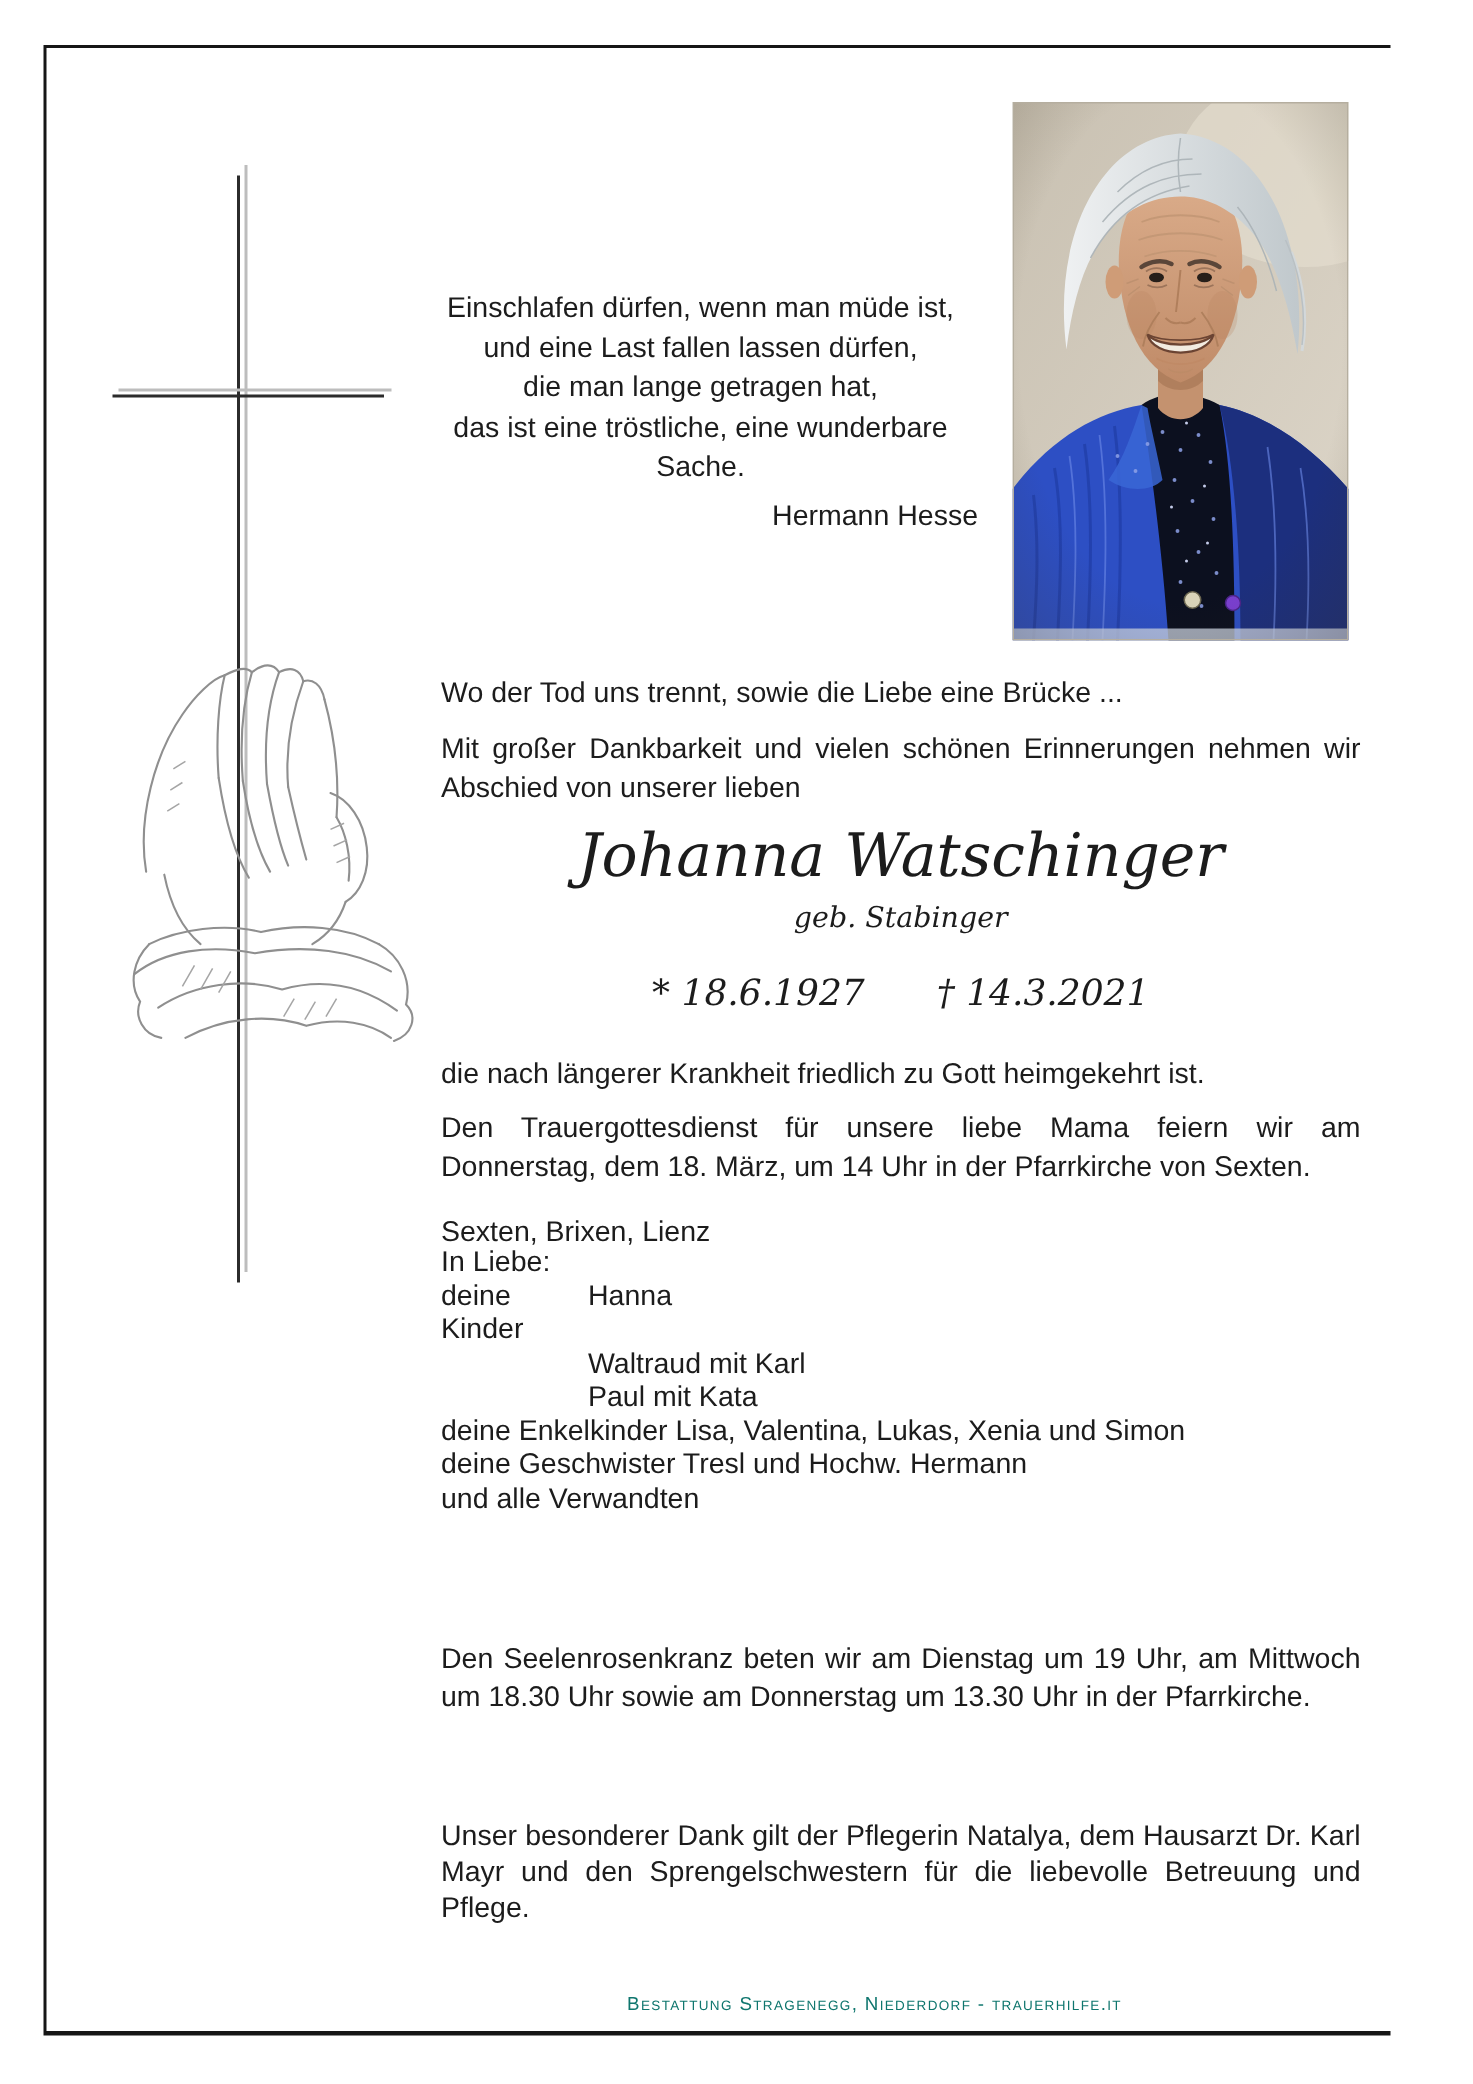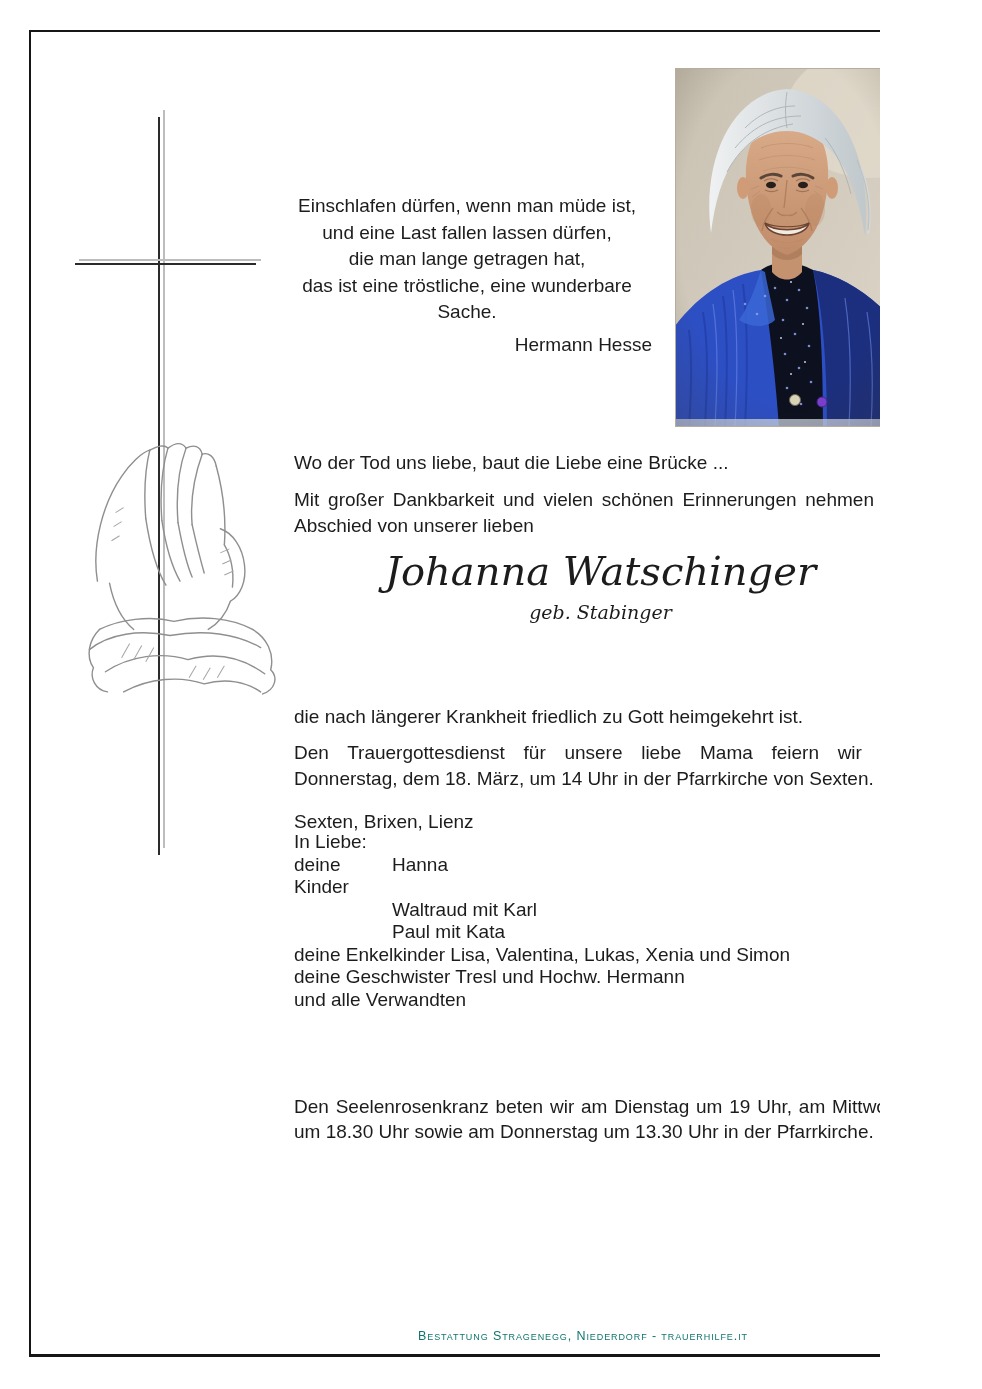--- a/index.html
+++ b/index.html
@@ -3,20 +3,21 @@
 <meta charset="utf-8">
 <style>
   html,body{margin:0;padding:0;background:#ffffff;}
   .page{
     position:relative;
     width:880px;height:1389px;
     background:#ffffff;
     font-family:"Liberation Sans",sans-serif;
     color:#1c1c1c;
     overflow:hidden;
+    padding-left:47px;
   }
   .frame{
     position:absolute;left:29px;top:30px;width:920px;height:1327px;
     border:2px solid #161616;border-bottom-width:3px;box-sizing:border-box;
   }
   
   .cross-line{position:absolute;}
   .cv-gray{left:163px;top:110px;width:2px;height:738px;background:#bdbdbd;}
   .cv-black{left:158px;top:117px;width:2px;height:738px;background:#2b2b2b;}
   .ch-gray{left:79px;top:259px;width:182px;height:2px;background:#bdbdbd;}
@@ -256,25 +257,29 @@
   </svg>
 
   <div class="quote">
     <div>Einschlafen dürfen, wenn man müde ist,</div>
     <div>und eine Last fallen lassen dürfen,</div>
     <div>die man lange getragen hat,</div>
     <div>das ist eine tröstliche, eine wunderbare Sache.</div>
     <span class="attribution">Hermann Hesse</span>
   </div>
 
-  <div class="col greeting">Wo der Tod uns liebe, baut die Liebe eine Brücke ...</div>
+  <div class="col greeting">Wo der Tod uns trennt, sowie die Liebe eine Brücke ...</div>
   <div class="col announcement">Mit großer Dankbarkeit und vielen schönen Erinnerungen nehmen wir Abschied von unserer lieben</div>
 
   <div class="col name">Johanna Watschinger</div>
   <div class="col maiden">geb. Stabinger</div>
+  <div class="col dates">
+    <span>* 18.6.1927</span>
+    <span>† 14.3.2021</span>
+  </div>
 
   <div class="col passing">die nach längerer Krankheit friedlich zu Gott heimgekehrt ist.</div>
   <div class="col service">Den Trauergottesdienst für unsere liebe Mama feiern wir am Donnerstag, dem 18. März, um 14 Uhr in der Pfarrkirche von Sexten.</div>
   <div class="col places">Sexten, Brixen, Lienz</div>
 
   <div class="col family">
     <div>In Liebe:</div>
     <div class="row">
       <span class="lbl">deine Kinder</span>
       <span>Hanna</span>
@@ -286,16 +291,17 @@
     <div class="row">
       <span class="lbl"></span>
       <span>Paul mit Kata</span>
     </div>
     <div>deine Enkelkinder Lisa, Valentina, Lukas, Xenia und Simon</div>
     <div>deine Geschwister Tresl und Hochw. Hermann</div>
     <div>und alle Verwandten</div>
   </div>
 
   <div class="col rosary">Den Seelenrosenkranz beten wir am Dienstag um 19 Uhr, am Mittwoch um 18.30 Uhr sowie am Donnerstag um 13.30 Uhr in der Pfarrkirche.</div>
+  <div class="col thanks">Unser besonderer Dank gilt der Pflegerin Natalya, dem Hausarzt Dr. Karl Mayr und den Sprengelschwestern für die liebevolle Betreuung und Pflege.</div>
 
   <div class="footer">Bestattung Stragenegg, Niederdorf - trauerhilfe.it</div>
 
 </div>
 
 </body></html>

